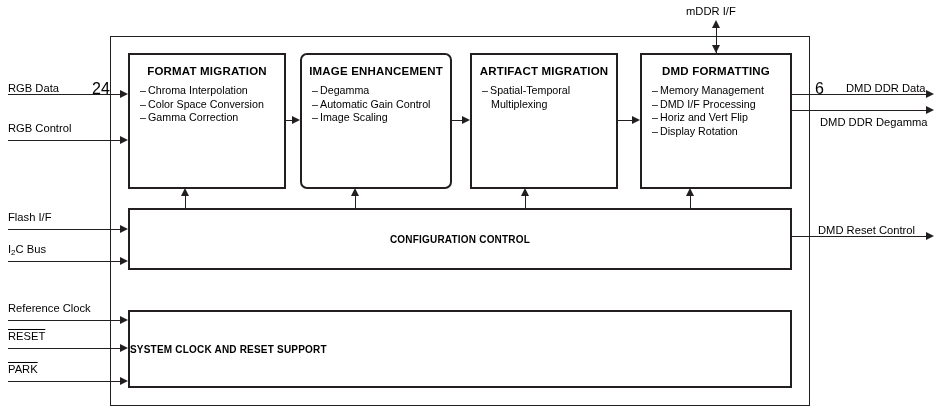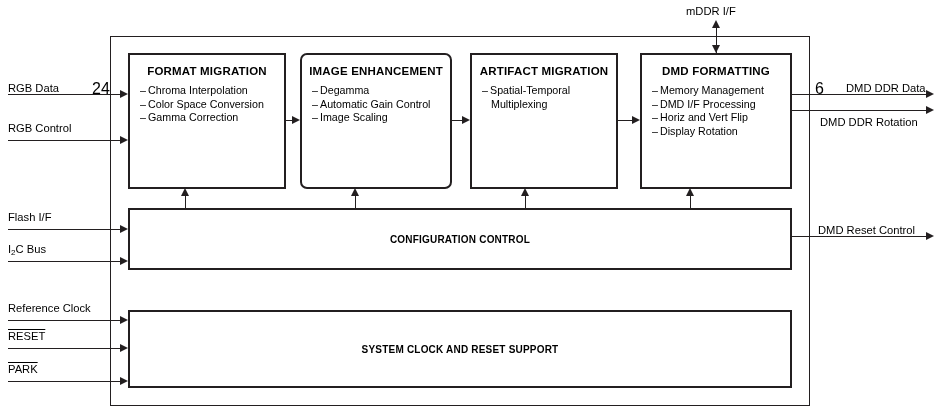--- a/index.html
+++ b/index.html
@@ -52,21 +52,21 @@
   #block-artifact{left:470px;top:53px;width:148px;height:136px;}
   #block-dmd{left:640px;top:53px;width:152px;height:136px;}
 
   
   #block-config{
     left:128px;top:208px;width:664px;height:62px;
     display:flex;align-items:center;justify-content:center;
   }
   #block-clock{
     left:128px;top:310px;width:664px;height:78px;
-    display:flex;align-items:center;justify-content:center;
+    display:flex;align-items:center;
   }
   .wide-title{font-size:10px;font-weight:bold;letter-spacing:.2px;}
 
   
   .hline{position:absolute;height:0;border-top:1.6px solid #231f20;}
   .vline{position:absolute;width:0;border-left:1.6px solid #231f20;}
 
   
   .arrow-r{
     position:absolute;width:0;height:0;
@@ -202,19 +202,19 @@
   <div class="hline" style="left:8px;top:381px;width:112px;"></div>
   <div class="arrow-r" style="left:120px;top:376.5px;"></div>
 
   <div class="bus-num" style="left:815px;top:80px;">6</div>
   <div class="hline" style="left:792px;top:94px;width:134px;"></div>
   <div class="arrow-r" style="left:926px;top:89.5px;"></div>
   <div class="lbl" style="left:838px;top:82px;padding-left:8px;">DMD DDR Data</div>
 
   <div class="hline" style="left:792px;top:110px;width:134px;"></div>
   <div class="arrow-r" style="left:926px;top:105.5px;"></div>
-  <div class="lbl" style="left:820px;top:116px;">DMD DDR Rotation</div>
+  <div class="lbl" style="left:820px;top:116px;">DMD DDR Degamma</div>
 
   <div class="hline" style="left:792px;top:236px;width:134px;"></div>
   <div class="arrow-r" style="left:926px;top:231.5px;"></div>
   <div class="lbl" style="left:818px;top:224px;">DMD Reset Control</div>
 
 </div>
 
 </body></html>

